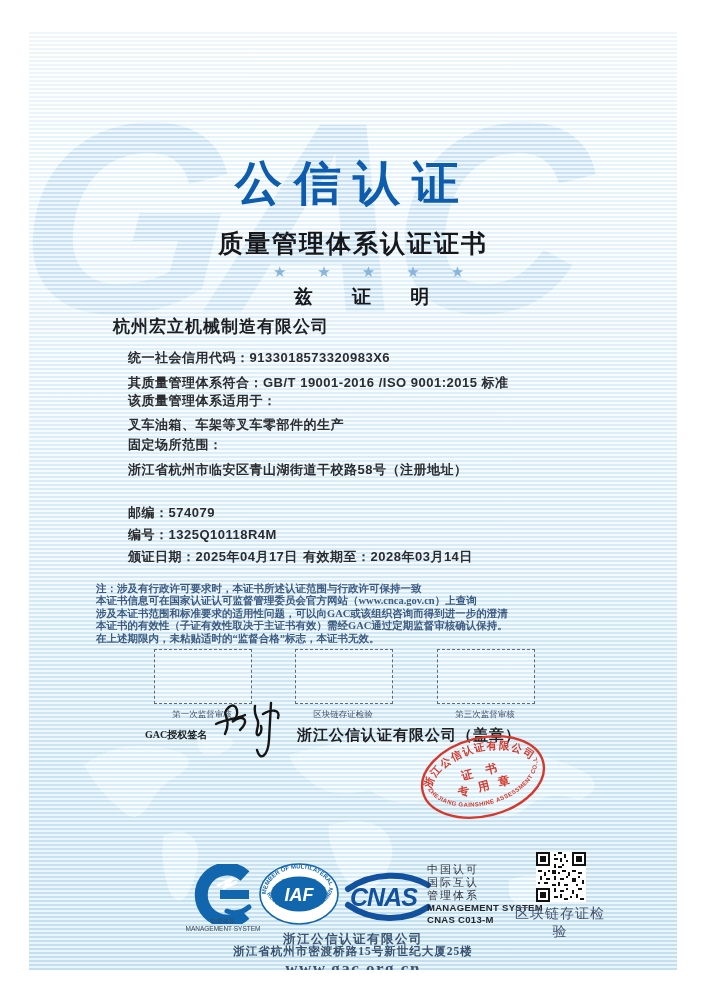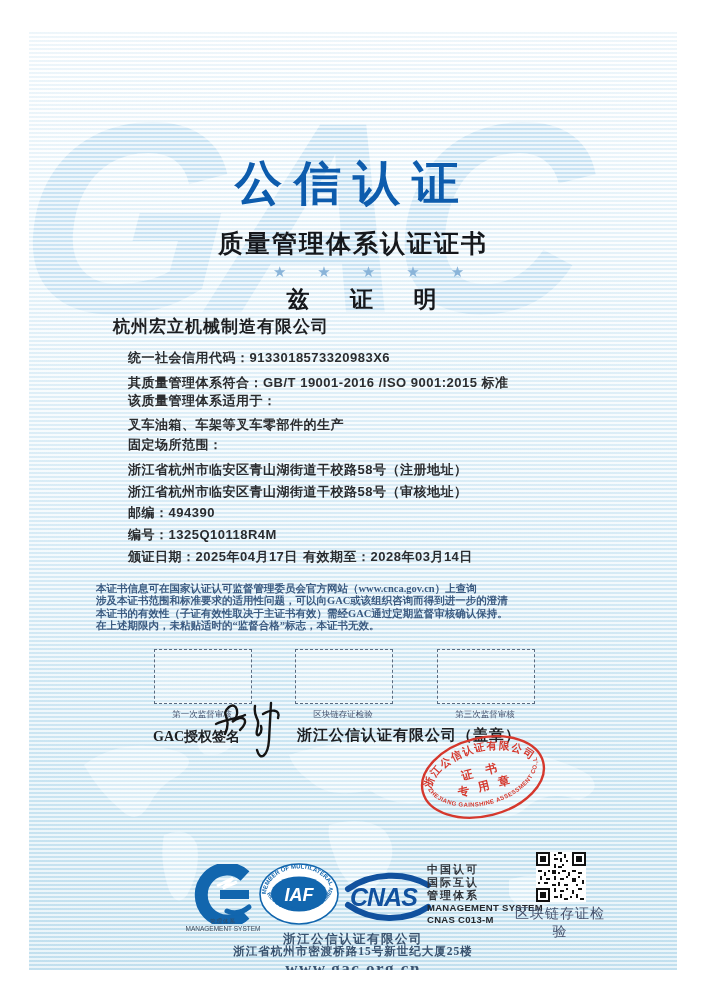--- a/index.html
+++ b/index.html
@@ -14,33 +14,33 @@
   .stripes{background:repeating-linear-gradient(180deg,
         rgba(255,255,255,0.62) 0px,rgba(255,255,255,0.62) 2px,
         rgba(168,210,233,0.20) 2px,rgba(168,210,233,0.20) 4px);}
   .abs{position:absolute;}
   .ctr{left:0;width:648px;text-align:center;}
   .brand-title{top:122px;font-size:47px;font-weight:bold;color:#0d5cad;letter-spacing:12px;
         font-family:"Liberation Sans",sans-serif;}
   .doc-title{top:197px;font-size:25px;font-weight:bold;color:#16181c;letter-spacing:2px;
         font-family:"Liberation Serif",serif;}
   .stars{top:233px;font-size:15px;color:#8ab4d9;letter-spacing:31px;padding-left:31px;}
-  .hereby{top:254px;font-size:23px;font-weight:bold;color:#16181c;letter-spacing:17px;padding-left:17px;}
+  .hereby{top:254px;font-size:19px;font-weight:bold;color:#16181c;letter-spacing:17px;padding-left:17px;}
   .company{left:84px;top:285px;font-size:17px;font-weight:bold;color:#1d1f22;letter-spacing:1px;}
   .bline{left:99px;font-size:13px;font-weight:bold;color:#2a2c2f;letter-spacing:0.5px;white-space:nowrap;}
   .notes{left:67px;top:553px;width:520px;font-family:"Liberation Serif",serif;font-weight:bold;
         font-size:10.5px;line-height:12.4px;color:#3a5a80;}
   .audit-box{top:619px;height:53px;border:1px dashed #5a6b80;background:rgba(255,255,255,0.25);}
   .audit-label{top:679px;font-size:8.5px;color:#44506b;font-family:"Liberation Serif",serif;text-align:center;}
-  .sig-label{left:124px;top:698px;font-size:14px;font-weight:bold;color:#1d1f22;
+  .sig-label{left:116px;top:698px;font-size:10px;font-weight:bold;color:#1d1f22;
         font-family:"Liberation Serif",serif;}
   .seal-line{left:268px;top:696px;font-size:15px;font-weight:bold;color:#1d1f22;
         font-family:"Liberation Serif",serif;letter-spacing:1px;}
   .acc-block{left:398px;top:833px;line-height:13px;}
-  .acc-cn{font-size:11px;font-weight:bold;color:#31353b;font-family:"Liberation Serif",serif;letter-spacing:2px;}
+  .acc-cn{font-size:11px;font-weight:normal;color:#31353b;font-family:"Liberation Serif",serif;letter-spacing:2px;}
   .acc-en{font-size:9.5px;font-weight:bold;color:#23272c;line-height:11.5px;letter-spacing:0.3px;}
   .qr-caption{left:481px;top:875px;width:100px;text-align:center;font-size:14px;color:#44506b;
         font-family:"Liberation Serif",serif;letter-spacing:1px;}
   .footer{left:0;width:648px;text-align:center;color:#3a536f;font-family:"Liberation Serif",serif;
         font-weight:bold;}
   .footer-co{top:901px;font-size:12.5px;letter-spacing:1.5px;}
   .footer-addr{top:914px;font-size:11.5px;letter-spacing:1px;}
   .footer-web{top:929px;font-size:17px;letter-spacing:1.5px;}
   .logo-cap{left:151px;top:888px;width:86px;text-align:center;color:#3b4a5a;line-height:7px;}
   .logo-cap .cn{font-size:5.5px;letter-spacing:1px;}
@@ -73,27 +73,27 @@
     <div class="abs ctr stars">★★★★★</div>
     <div class="abs ctr hereby">兹 证 明</div>
 
     <div class="abs company">杭州宏立机械制造有限公司</div>
     <div class="abs bline" style="top:319px">统一社会信用代码：9133018573320983X6</div>
     <div class="abs bline" style="top:344px">其质量管理体系符合：GB/T 19001-2016 /ISO 9001:2015 标准</div>
     <div class="abs bline" style="top:362px">该质量管理体系适用于：</div>
     <div class="abs bline" style="top:386px">叉车油箱、车架等叉车零部件的生产</div>
     <div class="abs bline" style="top:406px">固定场所范围：</div>
     <div class="abs bline" style="top:431px">浙江省杭州市临安区青山湖街道干校路58号（注册地址）</div>
-    <div class="abs bline" style="top:453px">浙江省杭州市临安区青山湖街道干校路58号（审核地址）</div>
-    <div class="abs bline" style="top:474px">邮编：494390</div>
+    <div class="abs bline" style="top:474px">邮编：574079</div>
     <div class="abs bline" style="top:496px">编号：1325Q10118R4M</div>
     <div class="abs bline" style="top:518px">颁证日期：2025年04月17日</div>
     <div class="abs bline" style="top:518px;left:274px">有效期至：2028年03月14日</div>
 
     <div class="abs notes">
+      <div>注：涉及有行政许可要求时，本证书所述认证范围与行政许可保持一致</div>
       <div>本证书信息可在国家认证认可监督管理委员会官方网站（www.cnca.gov.cn）上查询</div>
       <div>涉及本证书范围和标准要求的适用性问题，可以向GAC或该组织咨询而得到进一步的澄清</div>
       <div>本证书的有效性（子证有效性取决于主证书有效）需经GAC通过定期监督审核确认保持。</div>
       <div>在上述期限内，未粘贴适时的“监督合格”标志，本证书无效。</div>
     </div>
 
     <div class="abs audit-box" style="left:125px;width:96px"></div>
     <div class="abs audit-box" style="left:266px;width:96px"></div>
     <div class="abs audit-box" style="left:408px;width:96px"></div>
     <div class="abs audit-label" style="left:125px;width:96px">第一次监督审核</div>

